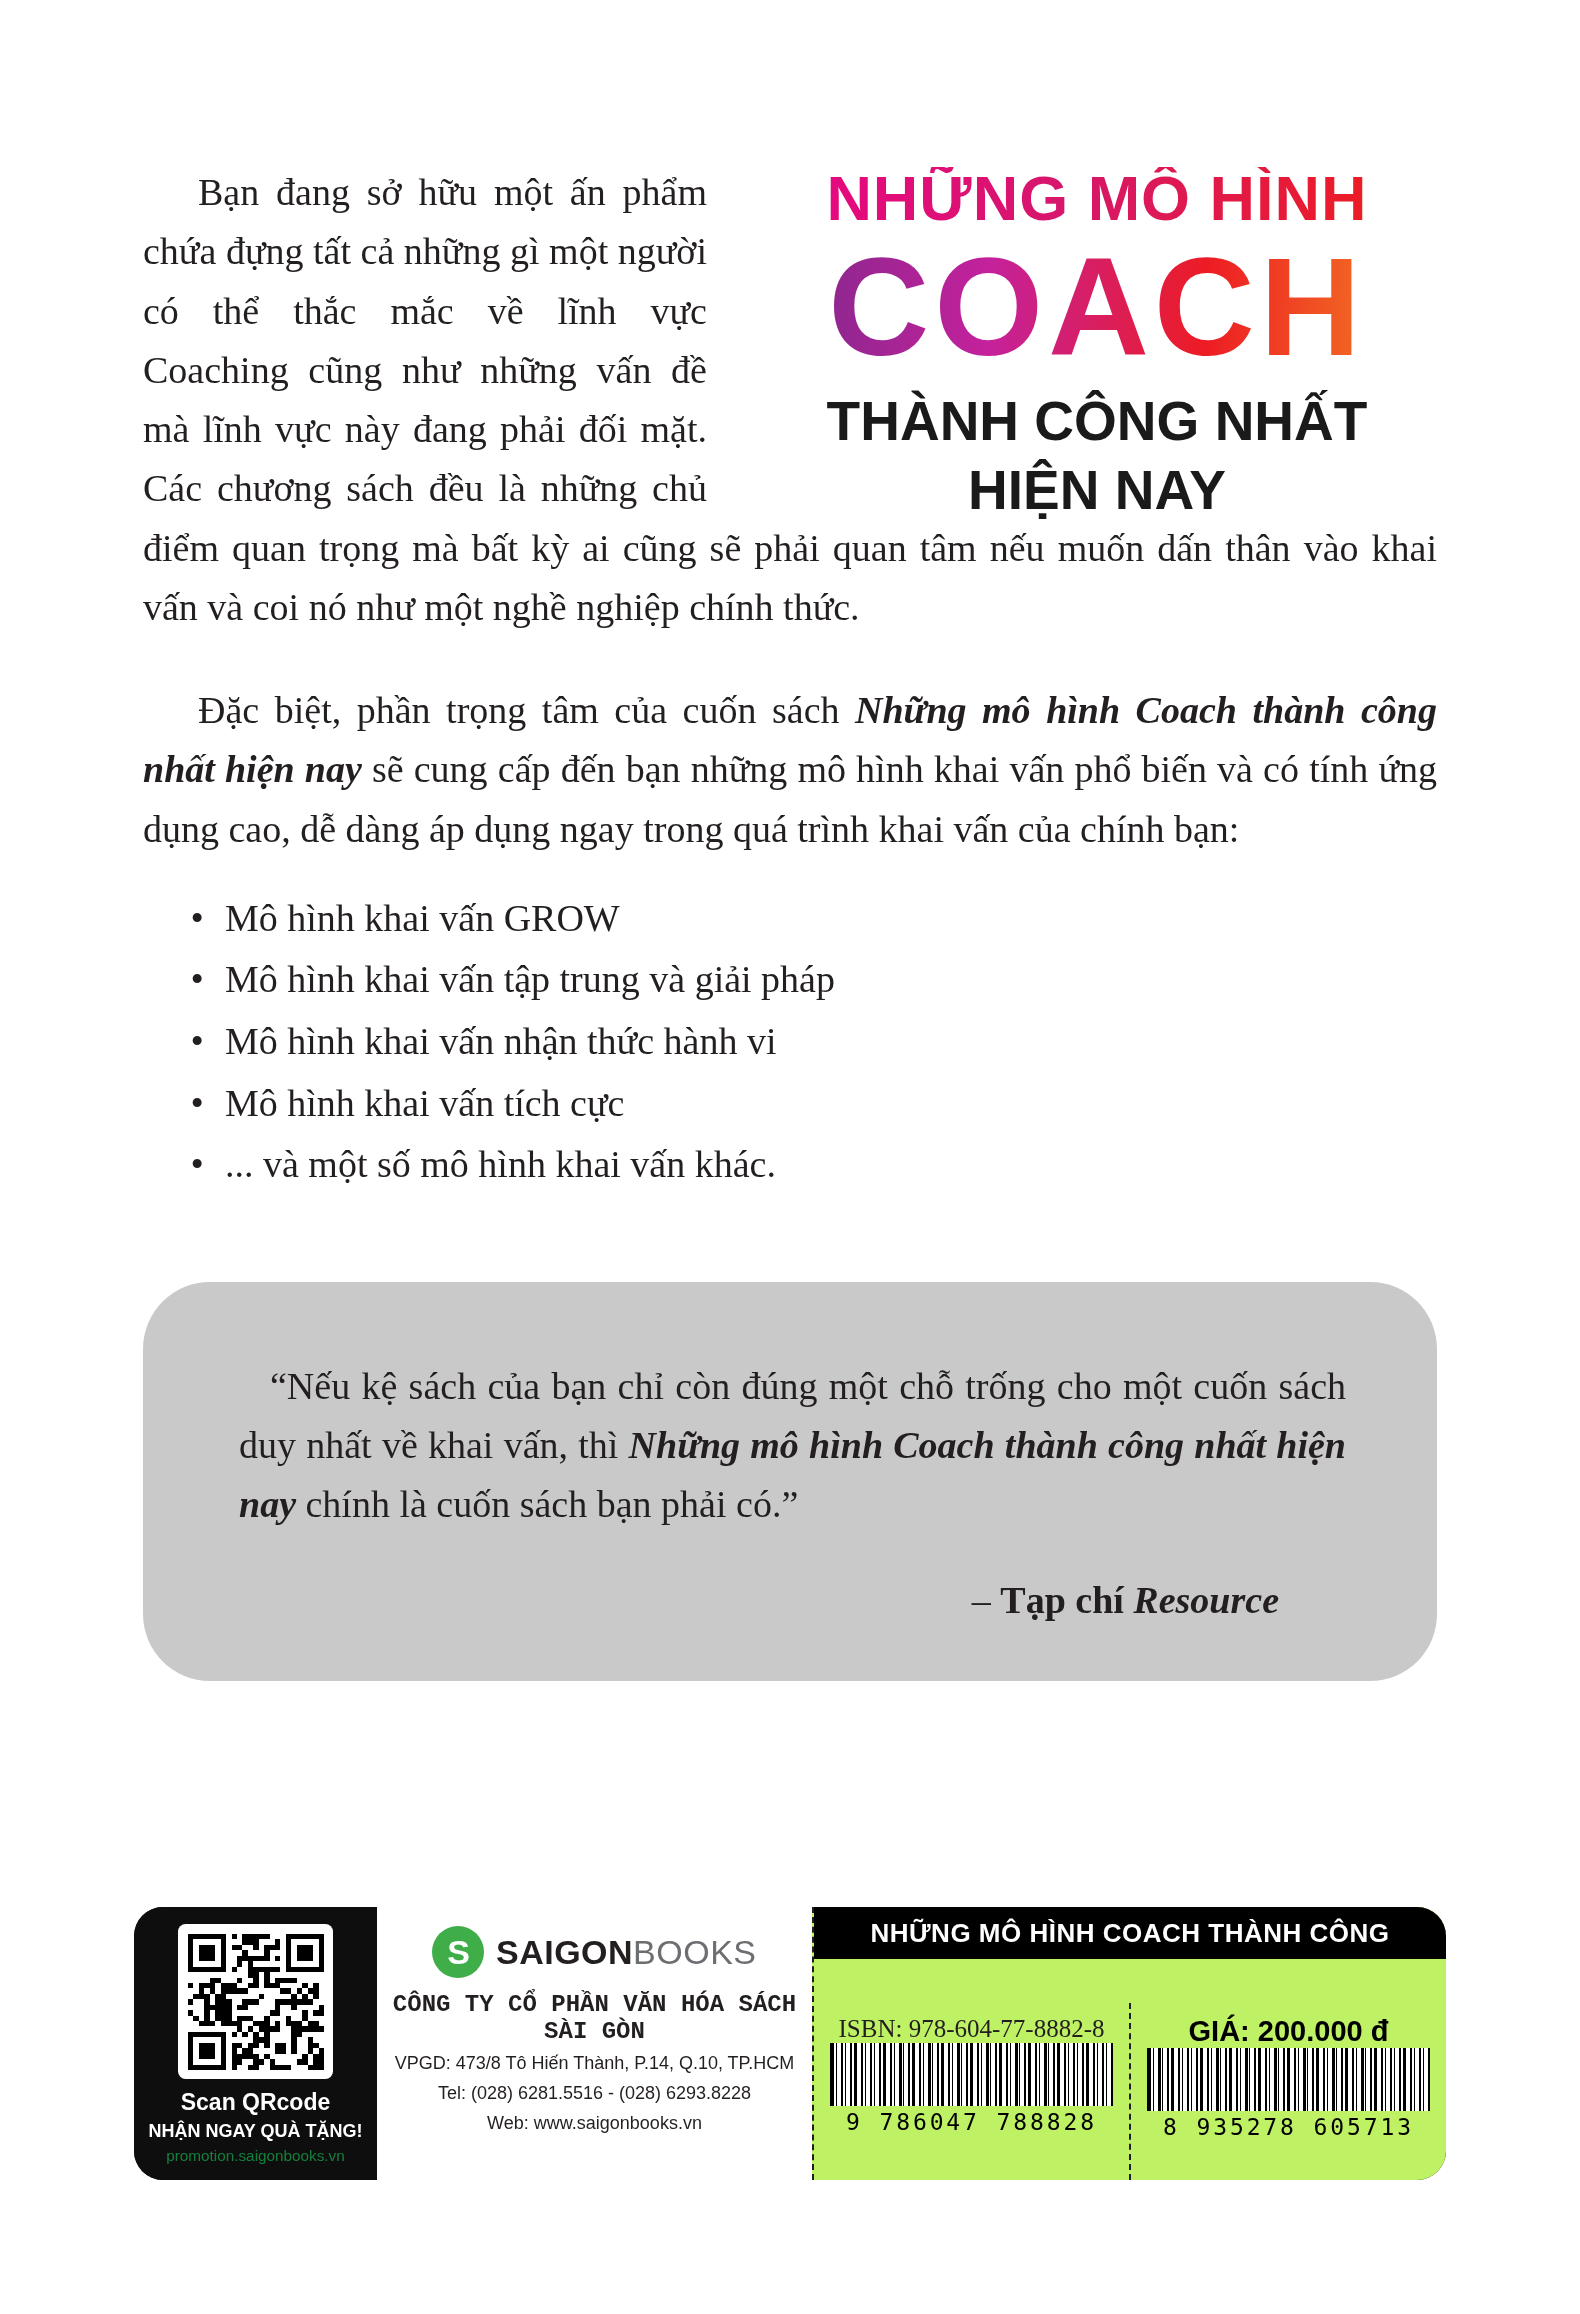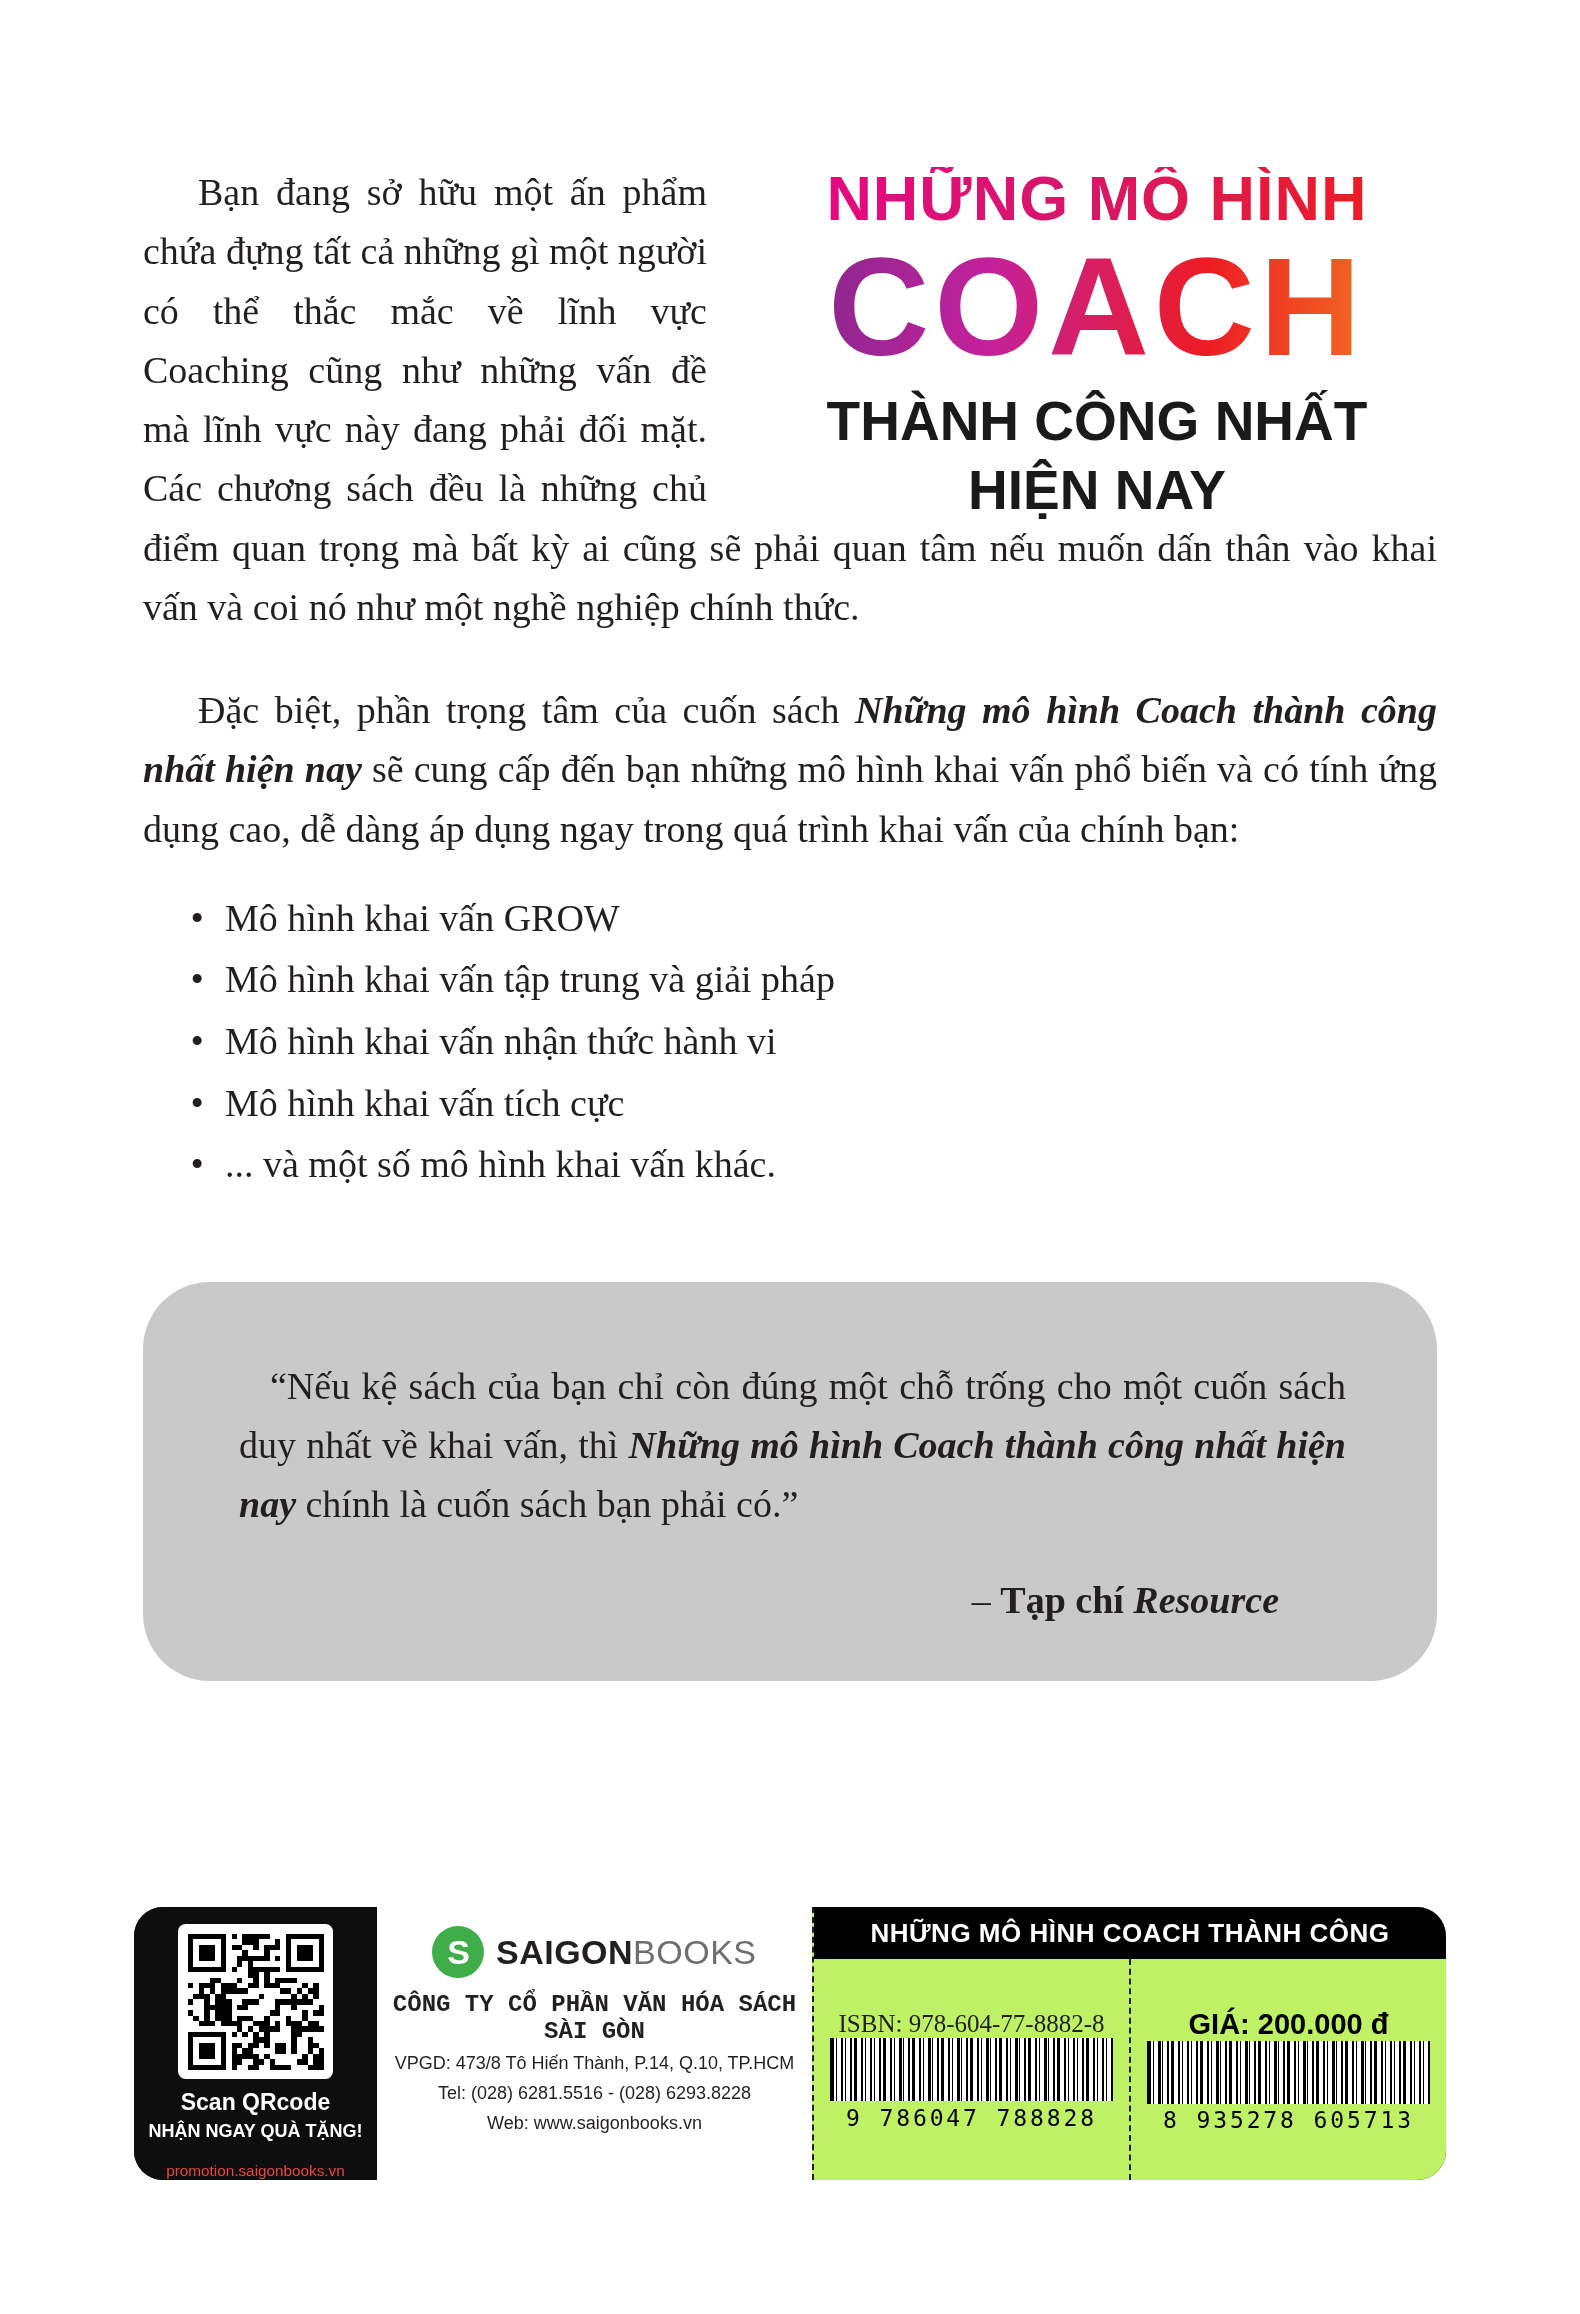--- a/index.html
+++ b/index.html
@@ -106,21 +106,21 @@
   .qr-box {
     width:155px; height:155px;
     background:#fff;
     border-radius:7.6px;
     padding:9.6px;
     flex:none;
   }
   .qr-box svg { display:block; width:136px; height:136px; }
   .qr-line1 { font-size:23px; font-weight:700; margin-top:9.6px; }
   .qr-line2 { font-size:18px; font-weight:700; margin-top:5.7px; }
-  .qr-line3 { font-size:15.3px; color:#ef4444; margin-top:20px; }
+  .qr-line3 { font-size:15.3px; color:#15803d; margin-top:5px; }
 
   .publisher-section {
     width:435px; flex:none;
     background:#ffffff;
     display:flex; flex-direction:column; align-items:center;
     text-align:center;
     padding:19px 14.3px 13.4px;
     color:#231f20;
   }
   .brand-row { display:flex; align-items:center; gap:11.5px; }
@@ -151,22 +151,23 @@
     font-size:26px;
     text-align:center;
     padding:10.5px 4.8px;
     letter-spacing:0.5px;
   }
   .retail-body { flex:1; display:flex; }
   .retail-col {
     flex:1;
     display:flex; flex-direction:column;
     align-items:center;
-    justify-content:center;
+    justify-content:flex-start;
     padding:11.5px 13.4px 9.6px;
+    margin-top:44px;
   }
   .price-col { border-left:2.9px dashed #231f20; }
   .isbn-text { font-family:"Liberation Serif", serif; font-size:25px; color:#231f20; }
   .price-text { font-weight:700; font-size:29px; color:#000; }
   .barcode { width:100%; display:flex; flex-direction:column; align-items:center; }
   .barcode-bars {
     width:283px; height:63px;
     background:repeating-linear-gradient(90deg,
       #000 0 1.9px,#fff 1.9px 3.8px,#000 3.8px 4.8px,#fff 4.8px 8.6px,
       #000 8.6px 11.5px,#fff 11.5px 13.4px,#000 13.4px 14.3px,#fff 14.3px 18px,

